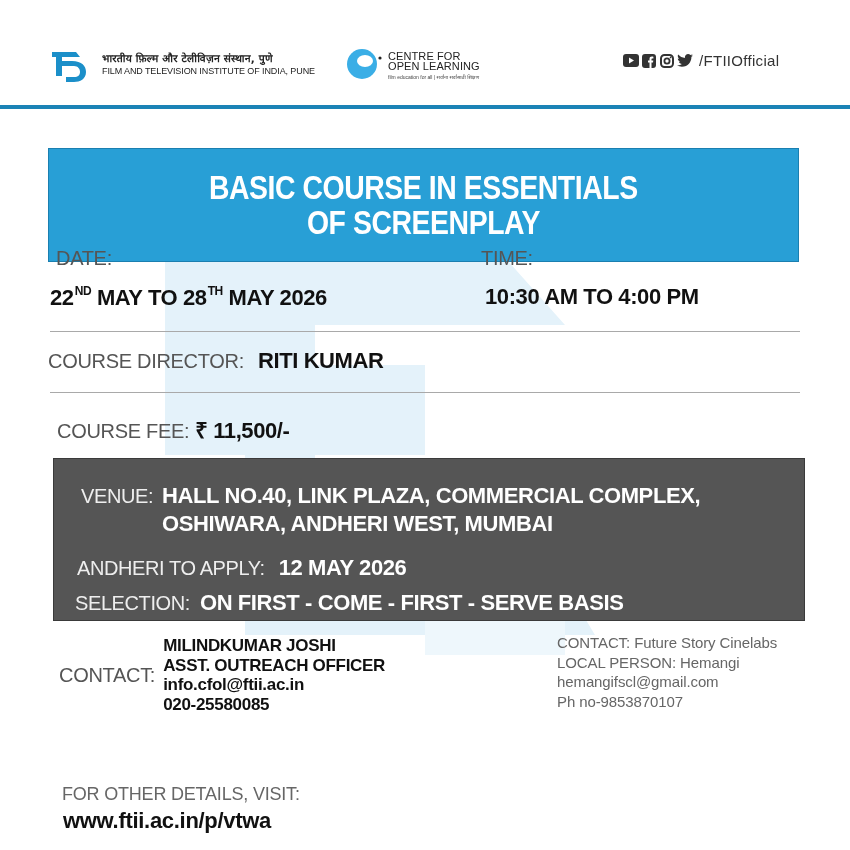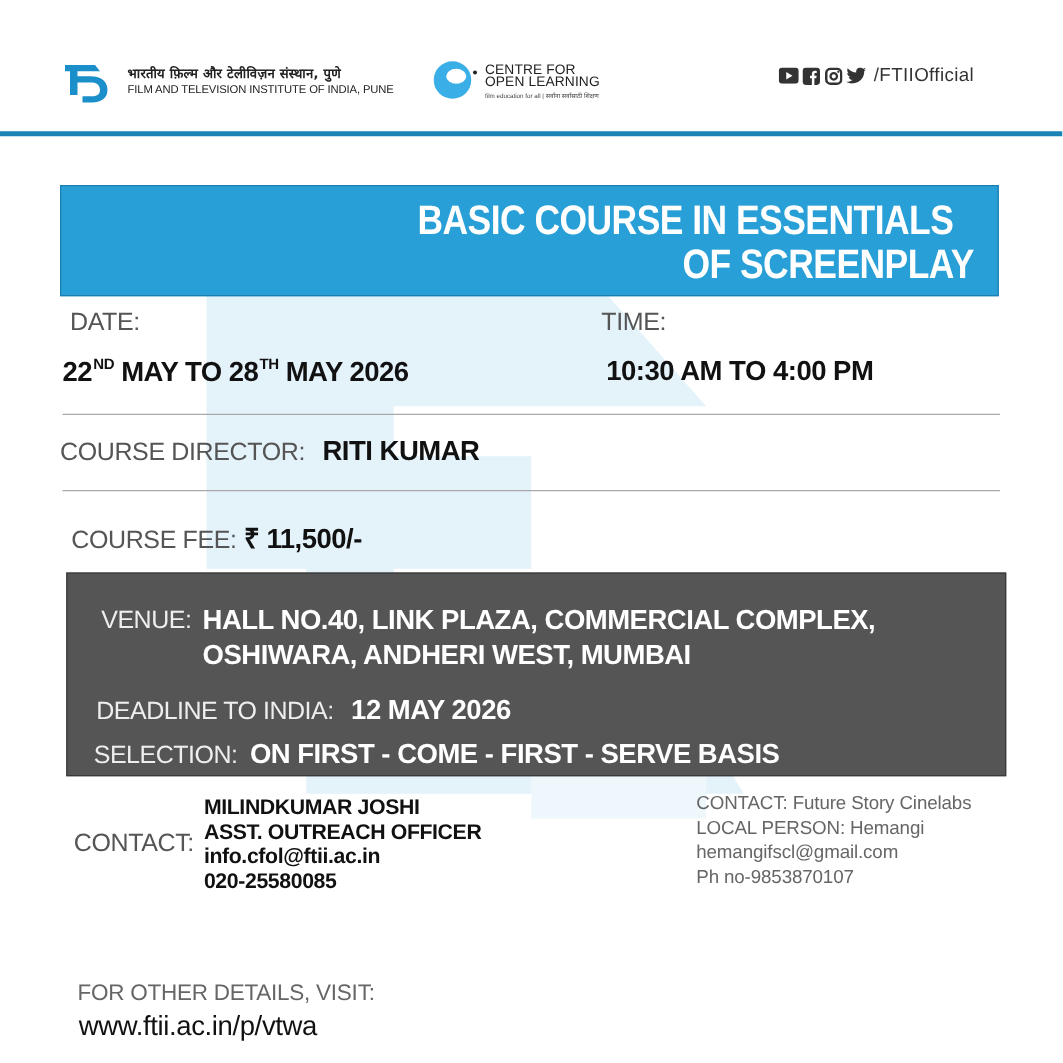--- a/index.html
+++ b/index.html
@@ -21,22 +21,22 @@
   .cfol-l1, .cfol-l2 { font-size: 11px; color: #222; letter-spacing: 0.1px; }
   .cfol-tag { font-size: 5px; color: #444; margin-top: 1px; }
 
   .social { position: absolute; left: 623px; top: 52px; display: flex; align-items: center; gap: 2px; }
   .soc-icon { width: 16px; height: 15px; display: inline-flex; align-items: center; justify-content: center; }
   .social-handle { font-size: 15px; color: #333; margin-left: 4px; letter-spacing: 0.3px; }
 
   .header-line { position: absolute; left: 0; top: 105px; width: 850px; height: 4px; background: #1b83b6; }
 
   
-  .banner { position: absolute; left: 48px; top: 148px; width: 751px; height: 89px; background: #289fd6; border: 1px solid #1a7fb0; z-index: 2;
-            display: flex; flex-direction: column; align-items: flex-end; justify-content: center; }
+  .banner { position: absolute; left: 48px; top: 148px; width: 751px; height: 114px; background: #289fd6; border: 1px solid #1a7fb0; z-index: 2;
+            display: flex; flex-direction: column; align-items: center; justify-content: center; }
   .banner-line { font-family: "Liberation Sans", sans-serif; font-weight: bold; color: #fff; font-size: 33px; line-height: 35px;
                  letter-spacing: -0.5px; transform: scaleX(0.86); }
 
   .content { position: absolute; z-index: 2; }
 
   .lbl { color: #555; font-size: 20px; transform-origin: left center; letter-spacing: -0.3px; }
   .val { color: #111; font-weight: bold; font-size: 22px; letter-spacing: -0.4px; }
 
   .date-label { left: 56px; top: 247px; }
   .time-label { left: 481px; top: 247px; }
@@ -67,21 +67,21 @@
   
   .contact-left { left: 59px; top: 636px; display: flex; align-items: center; }
   .contact-left .lbl { line-height: 22px; }
   .contact-lines { margin-left: 8px; }
   .contact-line { font-weight: bold; color: #111; font-size: 17px; line-height: 19.5px; letter-spacing: -0.3px; }
 
   .contact-right { left: 557px; top: 633px; }
   .cr-line { color: #666; font-size: 15px; line-height: 19.5px; letter-spacing: -0.1px; }
 
   .footer-label { left: 62px; top: 784px; font-size: 18px; color: #666; letter-spacing: -0.2px; }
-  .footer-url { left: 63px; top: 808px; font-size: 22px; font-weight: normal; color: #111; letter-spacing: -0.3px; }
+  .footer-url { left: 63px; top: 808px; font-size: 22px; font-weight: bold; color: #111; letter-spacing: -0.3px; }
 </style>
 </head>
 <body>
 
 <svg class="watermark" viewBox="0 0 460 430">
   <path d="M0 10 L320 10 L400 100 L150 100 L150 140 L260 140 L260 230 L150 230 L150 310 L370 310 L430 410 L80 410 L80 230 L0 230 Z" fill="#e4f2fa"></path>
   <rect x="260" y="240" width="140" height="190" fill="#eef7fc"></rect>
 </svg>
 
 <div class="header">
@@ -160,21 +160,21 @@
 
 <div class="venue-box">
   <div class="venue-row">
     <span class="w-lbl">VENUE:</span>
     <div>
       <div class="w-val">HALL NO.40, LINK PLAZA, COMMERCIAL COMPLEX,</div>
       <div class="w-val">OSHIWARA, ANDHERI WEST, MUMBAI</div>
     </div>
   </div>
   <div class="deadline-row">
-    <span class="w-lbl">DEADLINE TO INDIA:</span>
+    <span class="w-lbl">ANDHERI TO APPLY:</span>
     <span class="w-val">12 MAY 2026</span>
   </div>
   <div class="selection-row">
     <span class="w-lbl">SELECTION:</span>
     <span class="w-val">ON FIRST - COME - FIRST - SERVE BASIS</span>
   </div>
 </div>
 
 <div class="content contact-left">
   <span class="lbl">CONTACT:</span>

